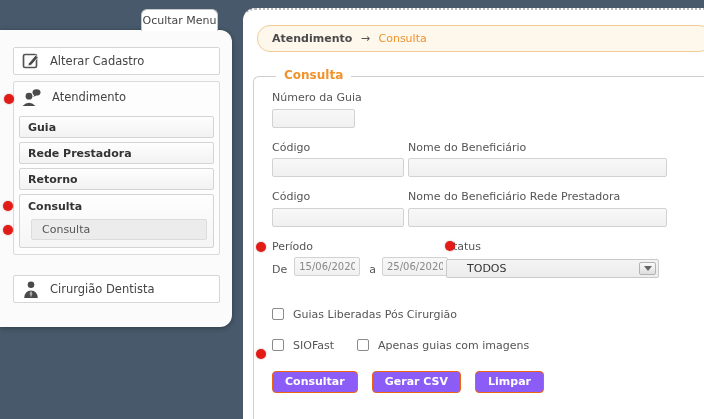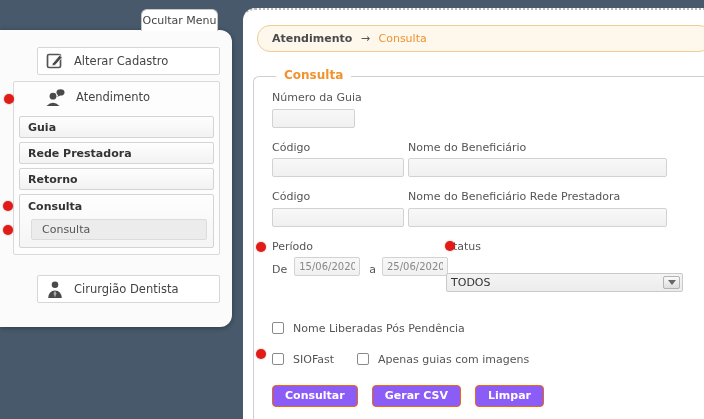--- a/index.html
+++ b/index.html
@@ -26,21 +26,21 @@
     position: absolute; left: 0; top: 30px; width: 232px; height: 297px;
     background: #fbfbfb; border-radius: 0 12px 12px 0;
     box-shadow: 0 1px 5px rgba(0,0,0,0.35);
     z-index: 2; padding: 17px 12px 0 13px;
   }
   .menu-box {
     border: 1px solid #d6d6d6; background: #fff; border-radius: 2px;
   }
   .menu-header-row {
     display: flex; align-items: center; height: 28px; padding-left: 8px;
-    font-size: 11.5px; color: #444; cursor: pointer; margin-left: 24px;
+    font-size: 11.5px; color: #444; cursor: pointer;
   }
   .menu-header-row .mi { margin-right: 10px; display: inline-flex; }
   .section-atendimento { margin-top: 6px; border: 1px solid #dadada; background: #fdfdfd; border-radius: 2px; padding: 0 5px 6px 5px; }
   .section-atendimento .menu-header-row { padding-left: 2px; height: 30px; }
   .menu-item {
     height: 22px; line-height: 21px; margin-top: 4px; padding-left: 8px;
     border: 1px solid #d4d4d4; border-radius: 2px;
     background: linear-gradient(#fefefe, #f2f2f2);
     font-size: 11px; font-weight: bold; color: #333; cursor: pointer;
   }
@@ -99,24 +99,24 @@
   .fcol-periodo { width: 174px; }
   .w-guia { width: 83px; }
   .w-codigo { width: 132px; }
   .w-nome { width: 259px; }
   .w-date { width: 66px; font-size: 10px; color: #888; }
   .periodo-line { display: flex; align-items: flex-end; margin-top: 4px; font-size: 11px; color: #555; }
   .periodo-line .sep { margin: 0 6px 0 9px; }
   .periodo-line .de { margin-right: 7px; }
 
   .status-select {
-    position: relative; width: 237px; height: 19px; margin-top: 20px;
+    position: relative; width: 213px; height: 19px; margin-top: 6px;
     border: 1px solid #c9c9c9; border-radius: 2px;
     background: linear-gradient(#f4f4f4, #ececec);
-    font-size: 11px; color: #333; line-height: 17px; padding-left: 4px;
+    font-size: 11px; color: #333; line-height: 17px; padding-left: 20px;
     cursor: pointer;
   }
   .select-arrow-box {
     position: absolute; right: 2px; top: 2px; width: 17px; height: 13px;
     border: 1px solid #b3b3b3; border-radius: 2px;
     background: linear-gradient(#fafafa, #dedede);
     display: flex; align-items: center; justify-content: center;
   }
   .caret-down {
     width: 0; height: 0; border-left: 4px solid transparent;
@@ -263,21 +263,21 @@
             <span>TODOS</span>
             <span class="select-arrow-box">
               <span class="caret-down"></span>
             </span>
           </div>
         </div>
       </div>
 
       <div class="check-row row-cb1">
         <span class="cb"></span>
-        <span class="cb-label">Nome Liberadas Pós Pendência</span>
+        <span class="cb-label">Guias Liberadas Pós Cirurgião</span>
       </div>
       <div class="check-row row-cb2">
         <span class="cb"></span>
         <span class="cb-label">SIOFast</span>
         <span class="cb cb2-second"></span>
         <span class="cb-label">Apenas guias com imagens</span>
       </div>
 
       <div class="btn-row">
         <button class="btn">Consultar</button>

